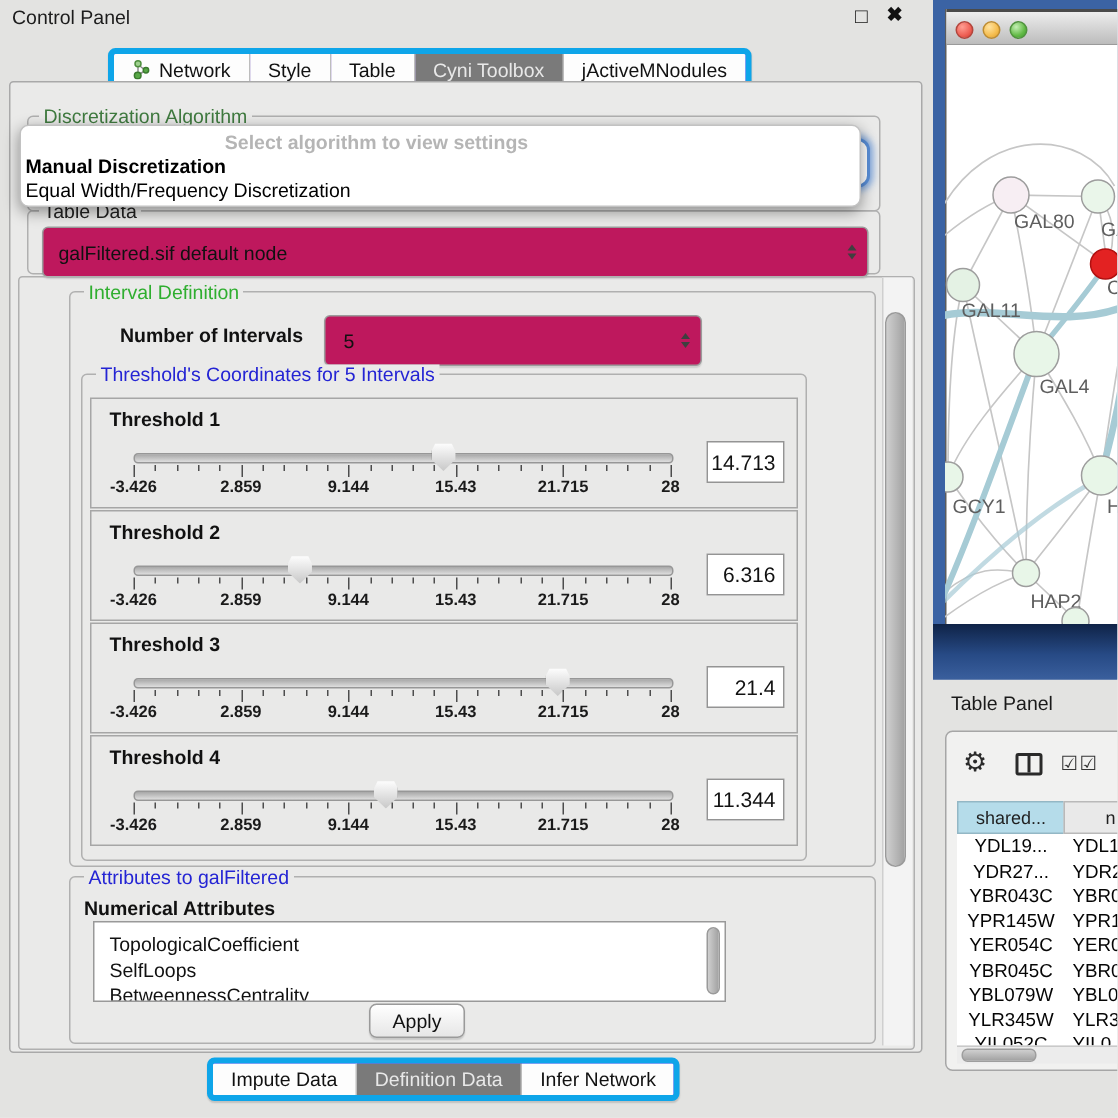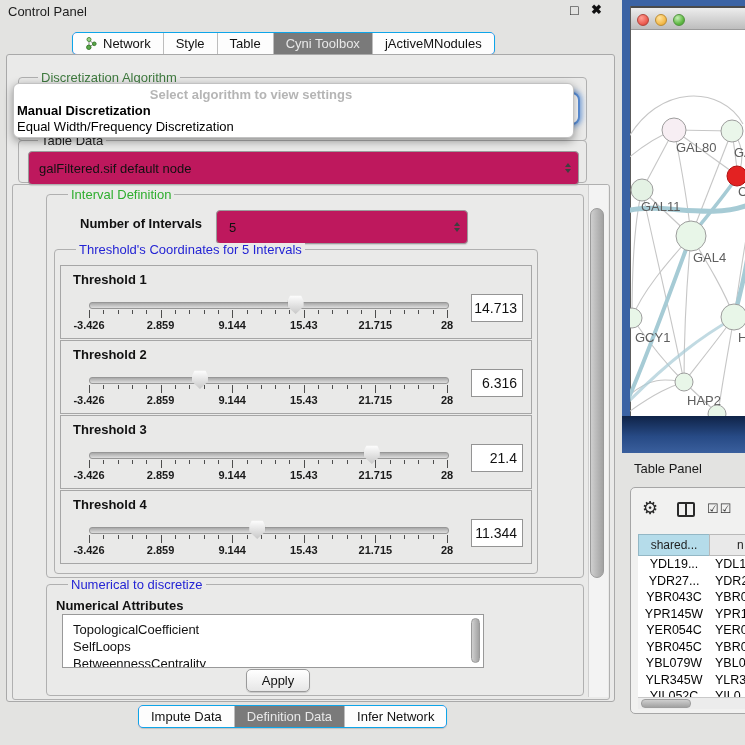--- a/index.html
+++ b/index.html
@@ -7,33 +7,33 @@
        font-family:"Liberation Sans",sans-serif;-webkit-font-smoothing:antialiased;}
   #root{position:relative;width:745px;height:745px;overflow:hidden;background:#e3e3e1;}
   .abs{position:absolute;}
 
   
   .cp-title{left:8px;top:4px;font-size:13px;color:#1c1c1c;}
   .cp-min{left:570px;top:2px;font-size:14px;color:#151515;cursor:default;}
   .cp-close{left:591px;top:2px;font-size:13px;font-weight:bold;color:#111;}
 
   
-  .seg-tabs{display:inline-flex;background:#8b5cf6;border:1px solid #0ea5e9;border-radius:5px;
+  .seg-tabs{display:inline-flex;background:#8b5cf6;border:4px solid #0ea5e9;border-radius:5px;
             overflow:hidden;height:21px;box-shadow:0 1px 1px rgba(0,0,0,.15);}
   .seg{display:flex;align-items:center;padding:0 12px;font-size:13px;color:#111;
        border-right:1px solid #bdbdbd;background:#fdfdfd;white-space:nowrap;}
   .seg:last-child{border-right:none;}
   .seg.active{background:#7a7a7a;color:#e8e8e8;justify-content:center;}
   .seg-icon{display:inline-flex;margin-right:5px;}
 
   
   .main-panel{left:6px;top:54px;width:607px;height:646px;background:#eaeae9;
               border:1px solid #a9a9a9;border-radius:3px;}
   .gbox{border:1px solid #b0b0b0;border-radius:4px;}
-  .glabel{font-size:13px;background:#eaeae9;padding:0 3px;line-height:13px;white-space:nowrap;margin-left:12px;}
+  .glabel{font-size:13px;background:#eaeae9;padding:0 3px;line-height:13px;white-space:nowrap;}
   .green{color:#2fae2f;} .dimgreen{color:#3f7a3f;} .blue{color:#2424d4;} .dark{color:#222;}
   .boldlab{font-size:13px;font-weight:bold;color:#111;white-space:nowrap;}
 
   
   .combo{background:#be185d;border:1px solid #9b9b9b;border-radius:4px;font-size:13px;color:#111;
          display:flex;align-items:center;padding:16px 10px;box-shadow:0 1px 1px rgba(0,0,0,.12);text-align:center;}
   .spinner{position:absolute;right:7px;top:50%;transform:translateY(-50%);
            display:flex;flex-direction:column;align-items:center;gap:2px;}
   .tri-up{width:0;height:0;border-left:3.5px solid transparent;border-right:3.5px solid transparent;
           border-bottom:4.5px solid #3f3f3f;}
@@ -181,21 +181,21 @@
     <span class="spinner">
         <span class="tri-up"></span>
         <span class="tri-dn"></span>
       </span>
   </div>
 
   <div class="abs gbox" style="left:54px;top:249px;width:482px;height:323px;"></div>
   <span class="abs glabel blue" style="left:64px;top:243px;">Threshold's Coordinates for 5 Intervals</span>
 
   <div class="abs gbox" style="left:46px;top:584px;width:536px;height:110px;"></div>
-  <span class="abs glabel blue" style="left:56px;top:578px;">Numerical to discretize</span>
+  <span class="abs glabel blue" style="left:56px;top:578px;">Attributes to galFiltered</span>
   <span class="abs boldlab" style="left:56px;top:598px;">Numerical Attributes</span>
   <div class="abs attr-list" id="attr-list">
       <div class="attr-item">TopologicalCoefficient</div>
       <div class="attr-item">SelfLoops</div>
       <div class="attr-item">BetweennessCentrality</div>
     </div>
   <div class="abs sb-thumb" style="left:471px;top:618px;width:9px;height:45px;box-sizing:border-box;"></div>
 
   <div class="abs apply-btn">Apply</div>
 

